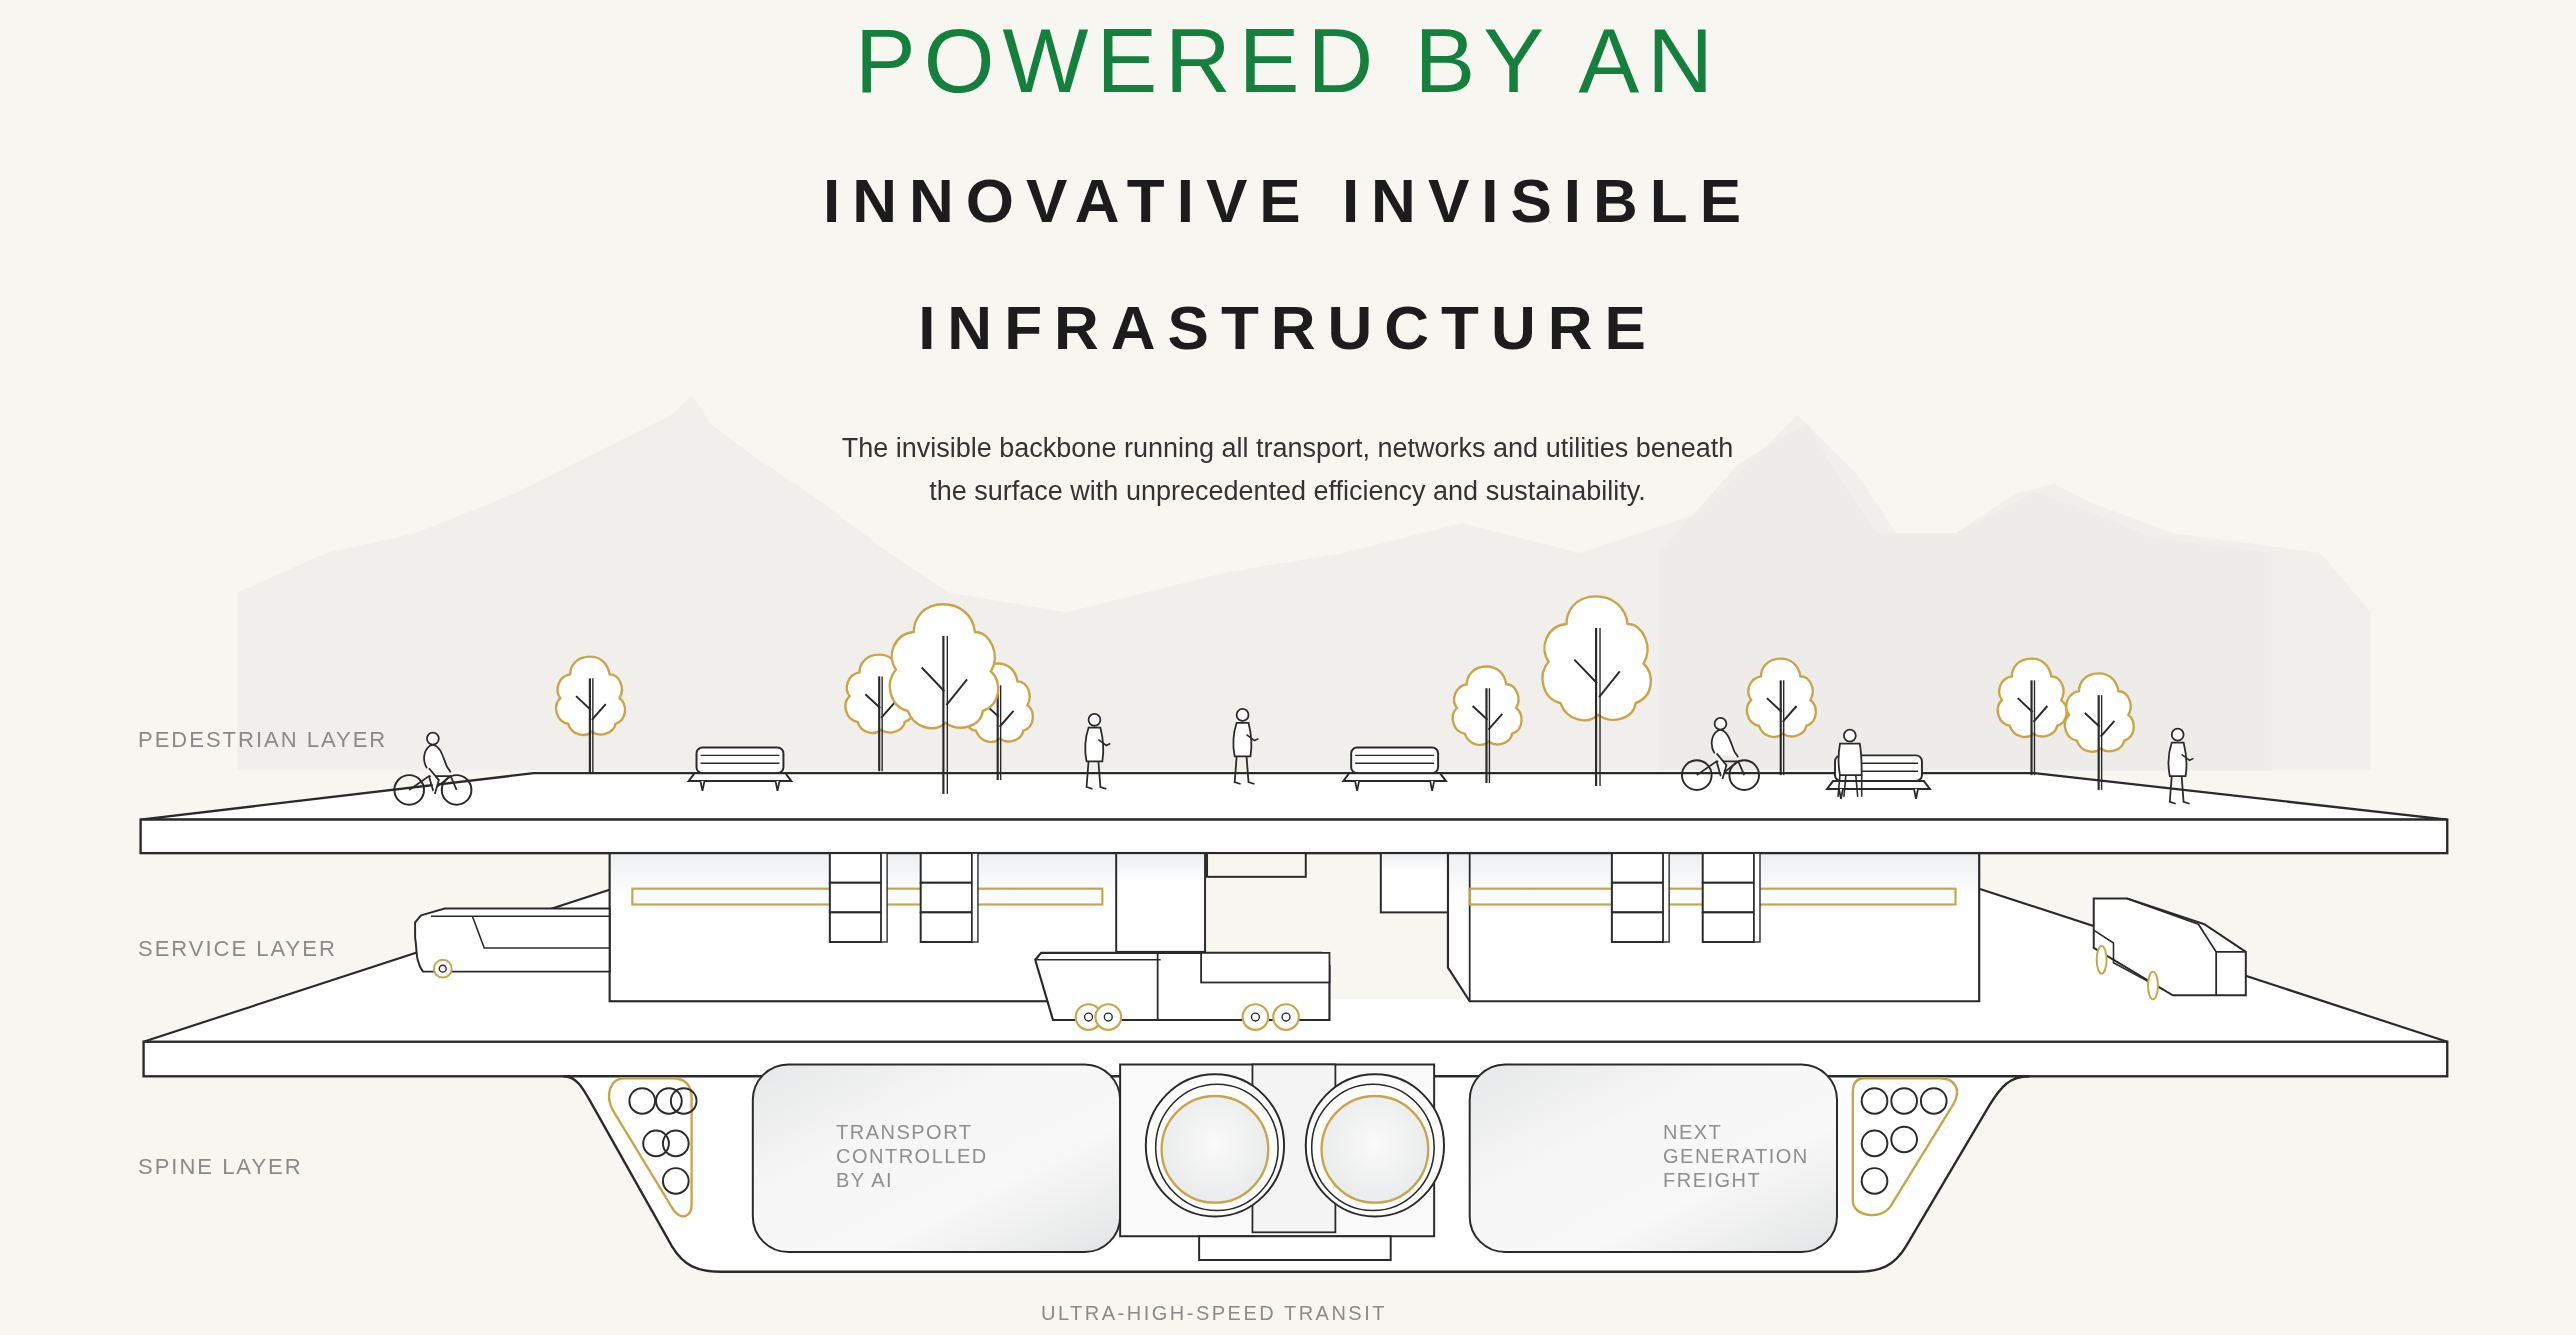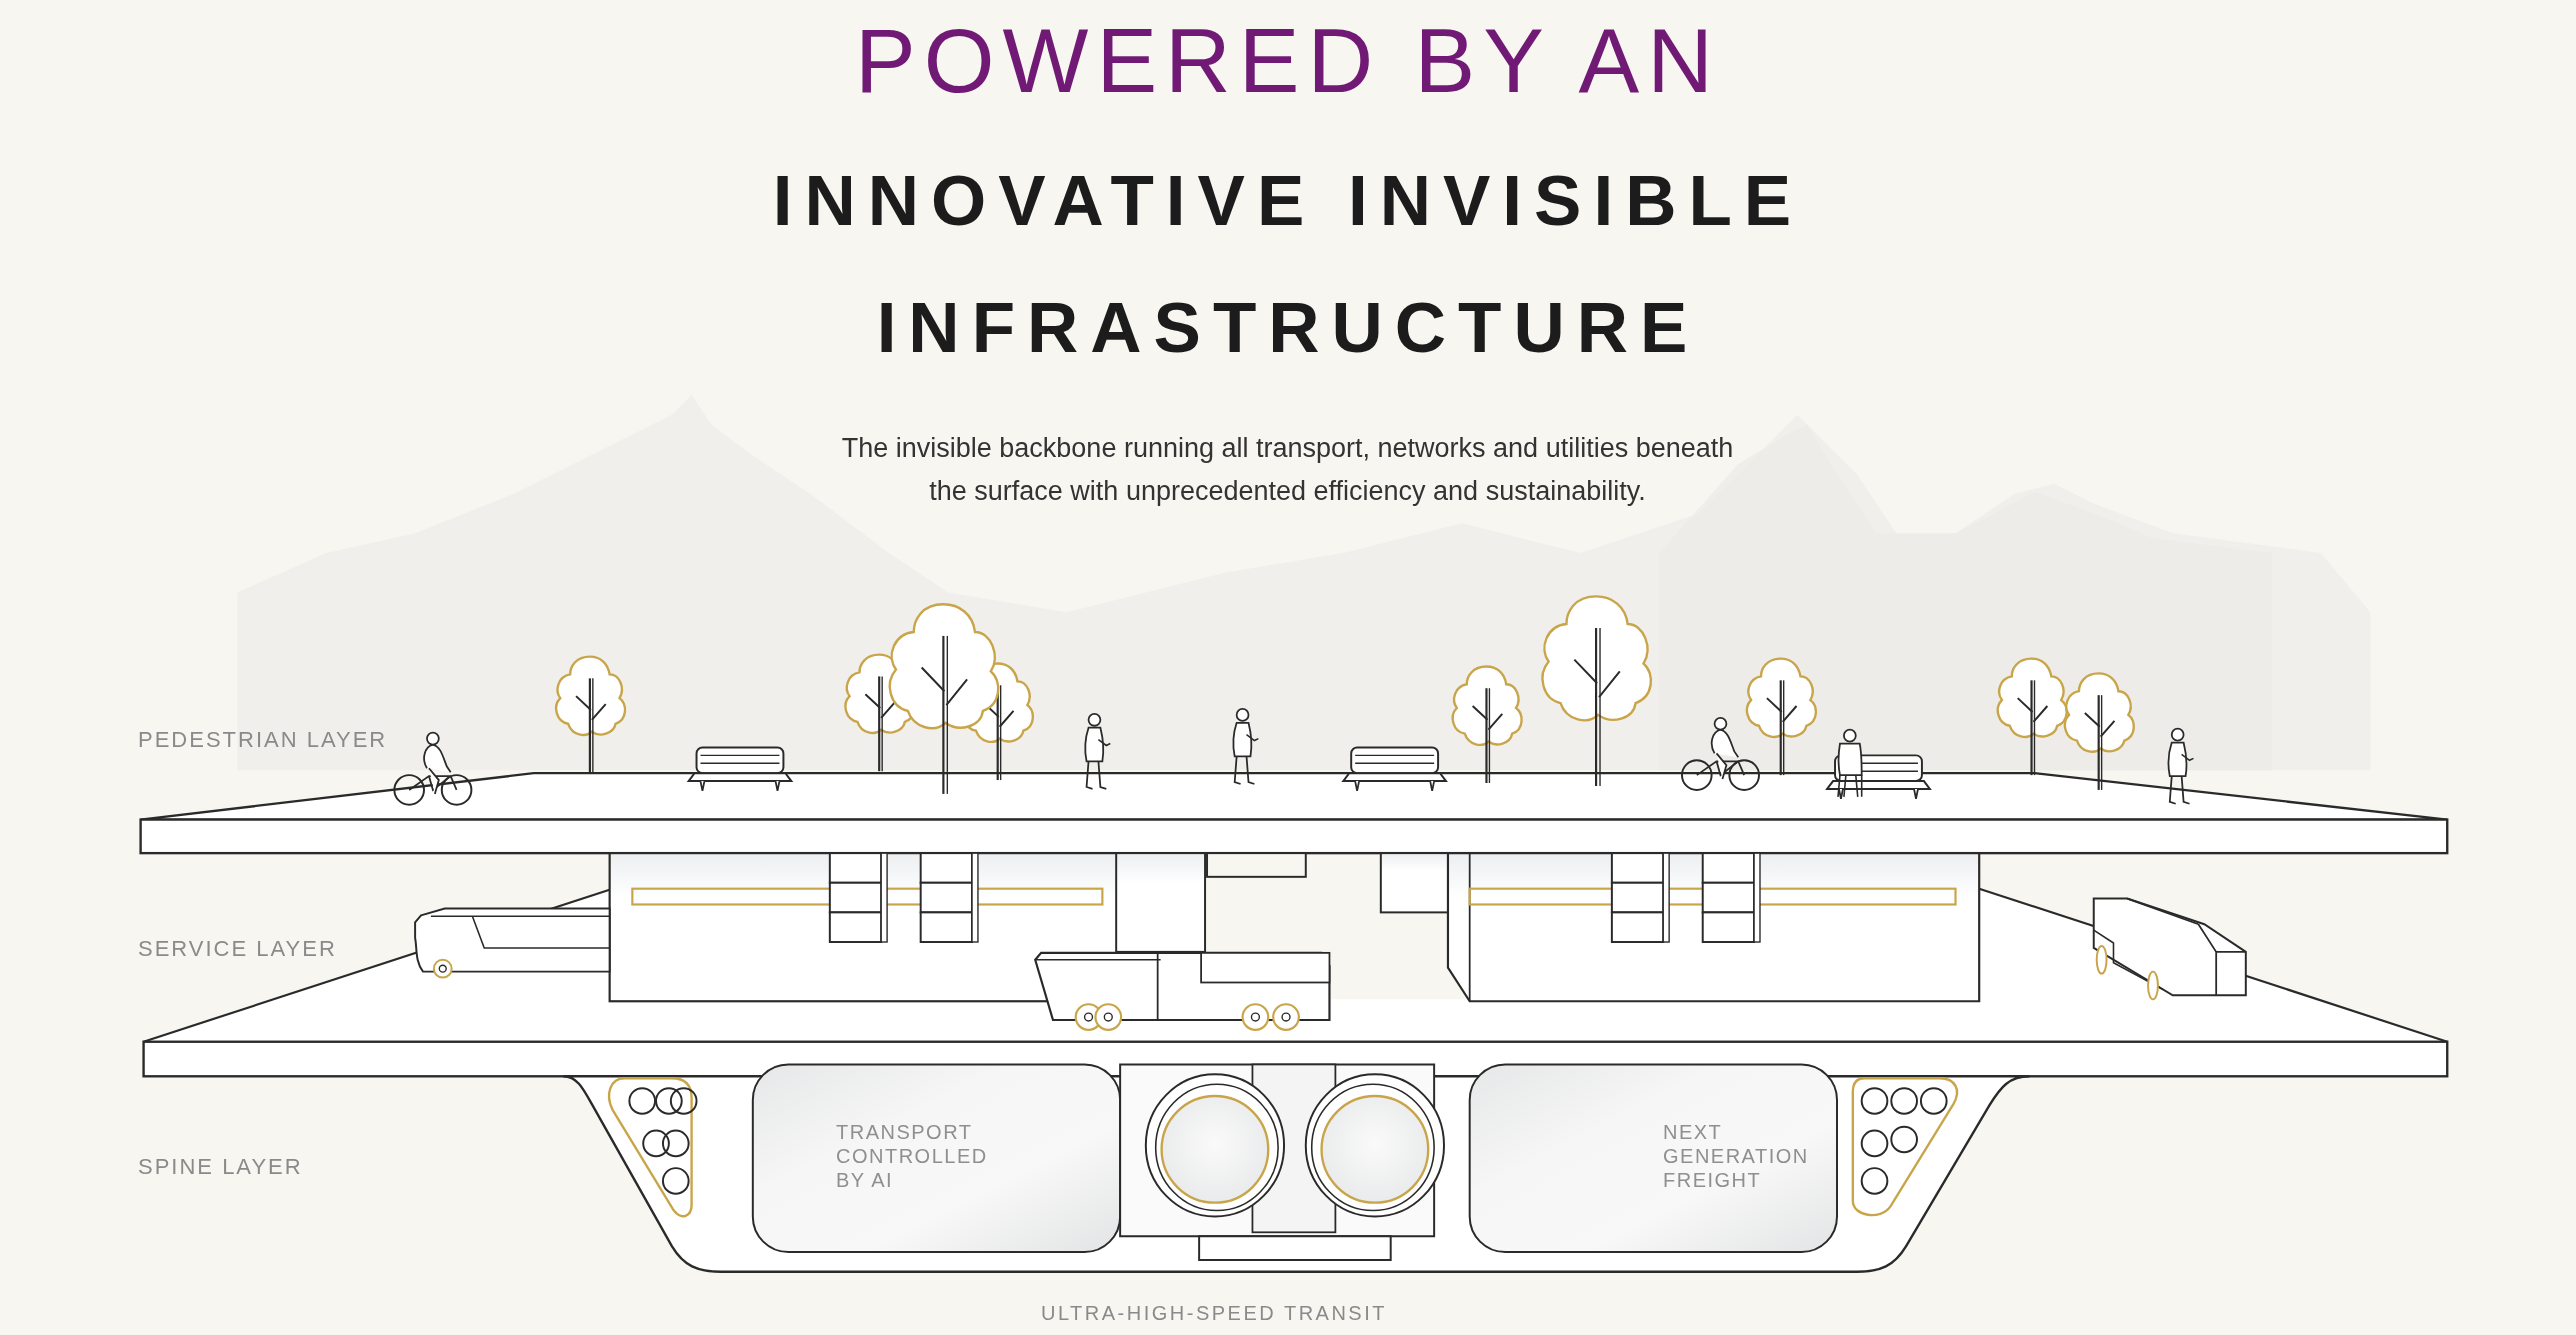--- a/index.html
+++ b/index.html
@@ -6,25 +6,25 @@
   body {
     width:2576px; height:1335px; overflow:hidden; position:relative;
     background:#f7f6f1;
     font-family:"Liberation Sans", "DejaVu Sans", sans-serif;
     color:#1e1e1e;
   }
   .hero { position:absolute; left:0; top:0; width:2576px; text-align:center; z-index:3; }
   .title-line1 {
     position:absolute; left:0; width:2576px; top:6px;
     font-size:91px; font-weight:400; letter-spacing:8px; line-height:109px;
-    color:#701a75;
+    color:#15803d;
   }
   .title-line2, .title-line3 {
     position:absolute; left:0; width:2576px;
-    font-size:71px; font-weight:700; letter-spacing:12px; line-height:109px;
+    font-size:62px; font-weight:700; letter-spacing:12px; line-height:109px;
     color:#1c1c1c;
   }
   .title-line2 { top:146px; }
   .title-line3 { top:273px; }
   .subtitle {
     position:absolute; left:695px; width:1185px; top:427px;
     font-size:27px; line-height:43px; color:#333; text-align:center;
   }
   .layer-label {
     position:absolute; font-size:22px; letter-spacing:2px; color:#8a8a8a; z-index:3;margin-top:8px;

